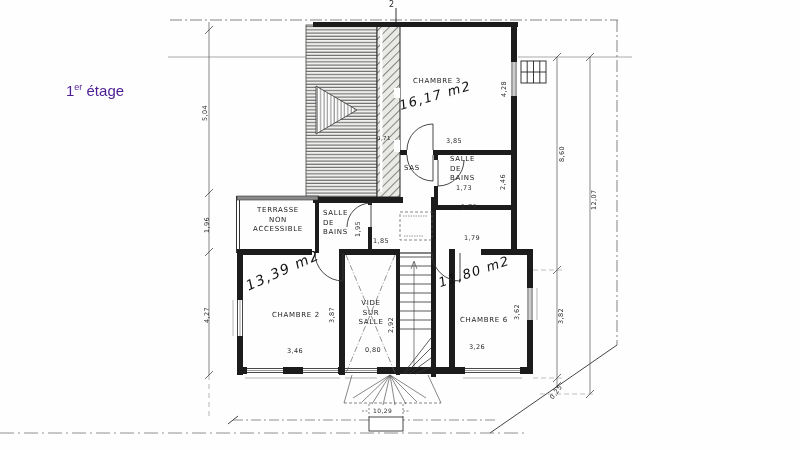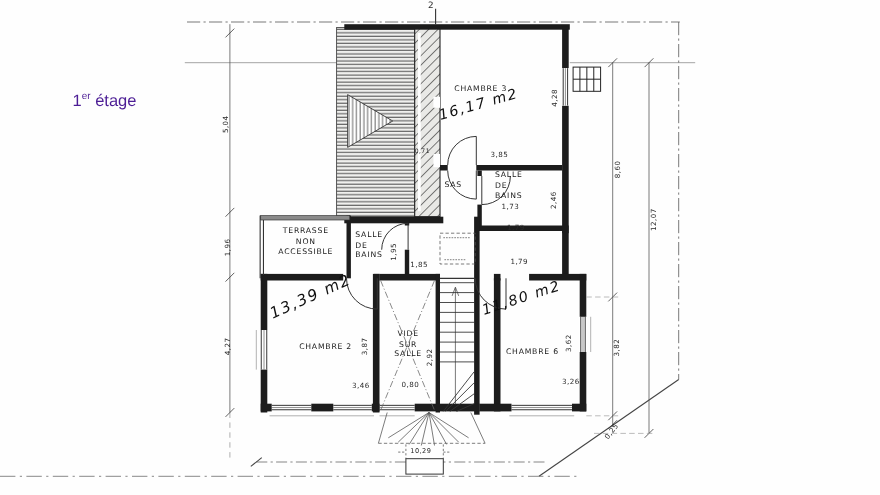--- a/index.html
+++ b/index.html
@@ -306,20 +306,20 @@
 <span class="lbl rot52" style="left:548px;top:396px;">0,25</span>
 <span class="lbl rot" style="left:590px;top:210px;">12,07</span>
 
 <span class="lbl" style="left:446px;top:137px;text-align:center;">3,85</span>
 <span class="lbl rot" style="left:500px;top:97px;">4,28</span>
 <span class="lbl tiny" style="left:377px;top:135px;">0,71</span>
 <span class="lbl rot" style="left:499px;top:190px;">2,46</span>
 <span class="lbl" style="left:461px;top:203px;">1,79</span>
 <span class="lbl" style="left:464px;top:234px;">1,79</span>
 <span class="lbl rot" style="left:354px;top:237px;">1,95</span>
-<span class="lbl" style="left:287px;top:347px;margin-left:33px;">3,46</span>
+<span class="lbl" style="left:287px;top:347px;">3,46</span>
 <span class="lbl rot" style="left:328px;top:323px;">3,87</span>
 <span class="lbl rot" style="left:387px;top:333px;">2,92</span>
-<span class="lbl" style="left:469px;top:343px;margin-left:42px;">3,26</span>
+<span class="lbl" style="left:469px;top:343px;">3,26</span>
 <span class="lbl rot" style="left:513px;top:320px;">3,62</span>
 <span class="lbl small" style="left:373px;top:407px;">10,29</span>
 
 </div>
 
 </body></html>

